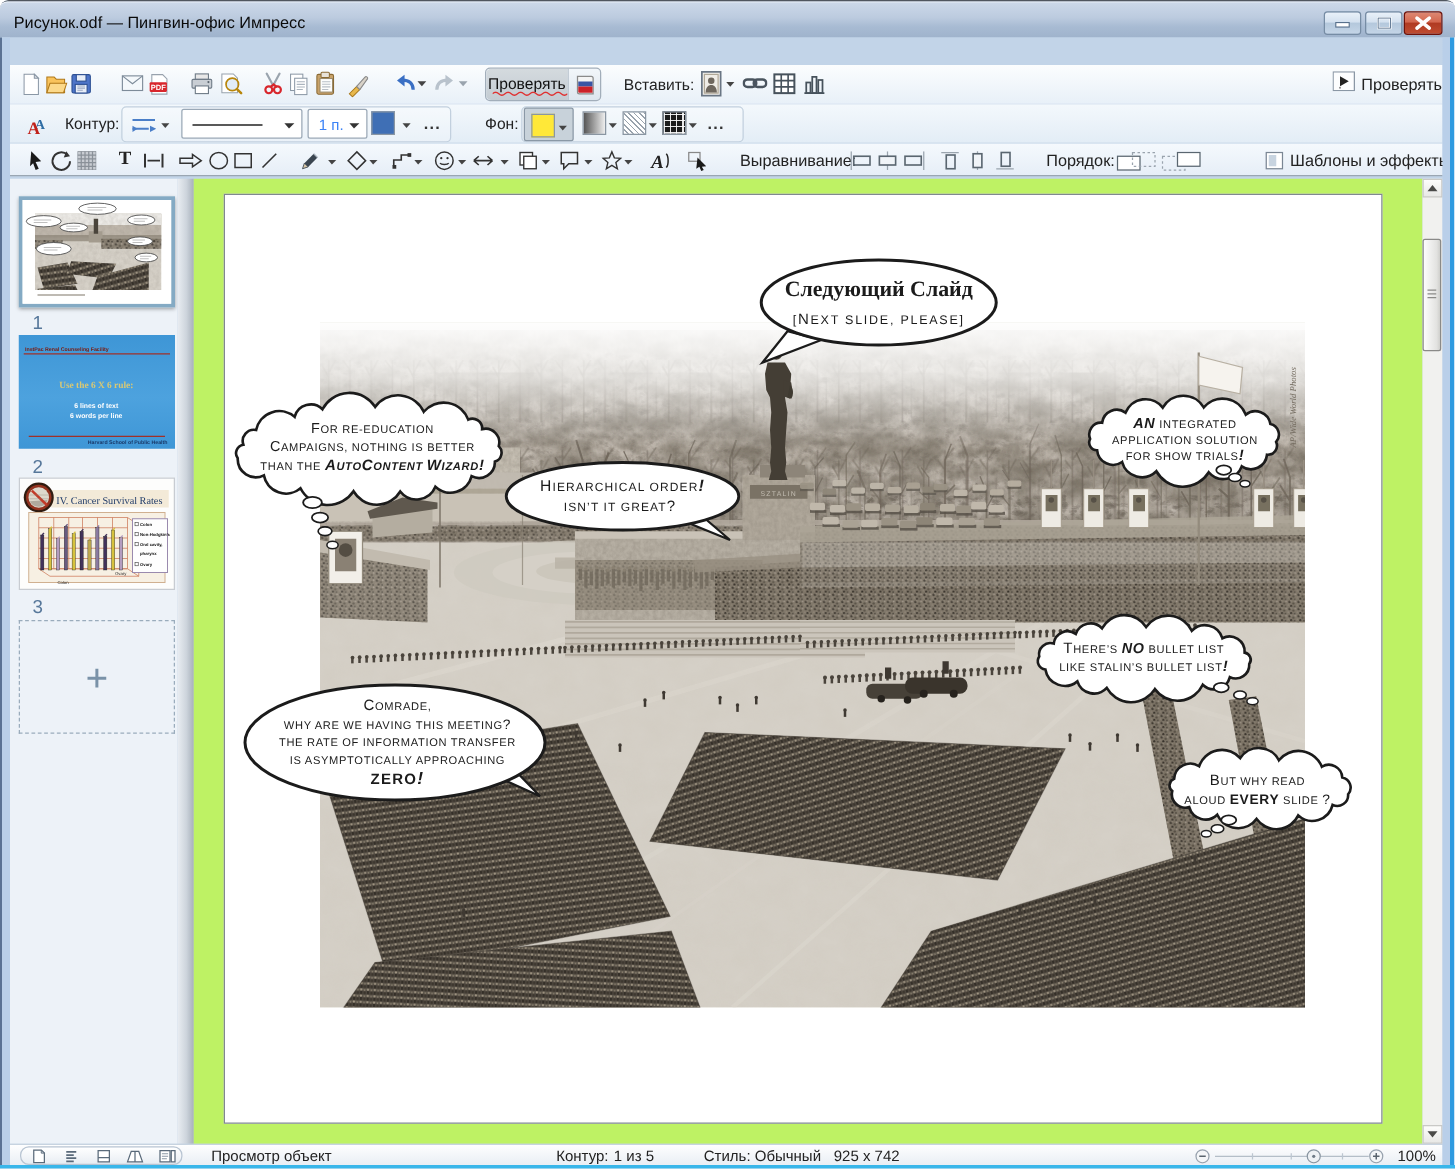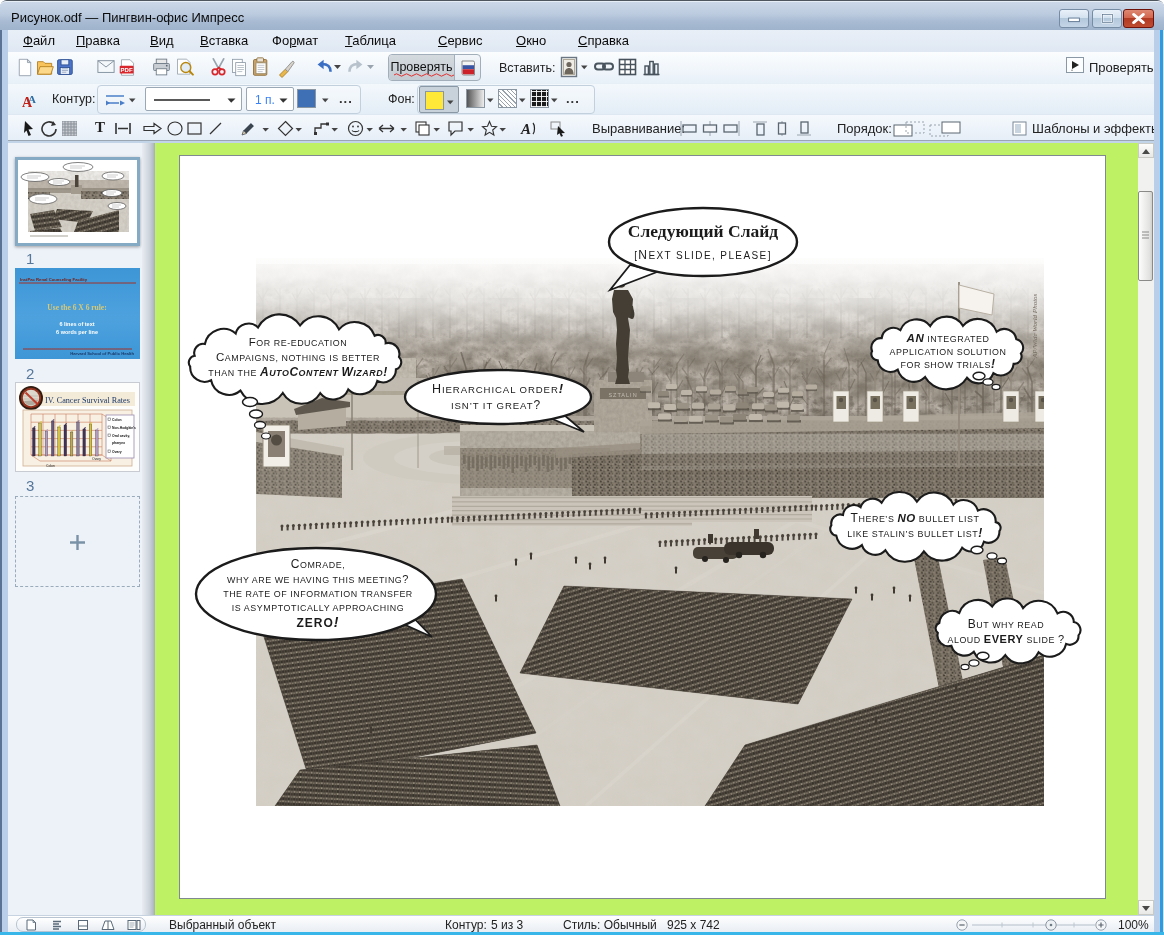--- a/index.html
+++ b/index.html
@@ -61,31 +61,20 @@
           <rect x="10" y="5" width="11" height="9" fill="none" stroke="#fff" stroke-width="2"></rect>
           <rect x="10" y="5" width="11" height="9" fill="none" stroke="#57708c" stroke-width="0.8"></rect>
         </svg>
       </div>
   <div class="winbtn" id="btncls">
         <svg class="g" viewBox="0 0 31 19">
           <path d="M10 5 L21 14 M21 5 L10 14" stroke="#fff" stroke-width="3.2" stroke-linecap="round"></path>
           <path d="M10 5 L21 14 M21 5 L10 14" stroke="#fdfdfd" stroke-width="2"></path>
         </svg>
       </div>
- </div>
- <div id="menubar">
-  <span style="left:15px"><u>Ф</u>айл</span>
-  <span style="left:68px"><u>П</u>равка</span>
-  <span style="left:142px"><u>В</u>ид</span>
-  <span style="left:192px"><u>В</u>ставка</span>
-  <span style="left:264px">Фо<u>р</u>мат</span>
-  <span style="left:337px"><u>Т</u>аблица</span>
-  <span style="left:430px"><u>С</u>ервис</span>
-  <span style="left:508px"><u>О</u>кно</span>
-  <span style="left:570px"><u>С</u>правка</span>
  </div>
  <div id="tb1">
   <svg class="ic" style="left:8px;top:5px" width="18" height="21" viewBox="0 0 22 24">
         <path d="M4 2h10l4 4v16H4z" fill="#fff" stroke="#8a97a5"></path>
         <path d="M14 2l4 4h-4z" fill="#d8dde2" stroke="#8a97a5"></path>
       </svg>
   <svg class="ic" style="left:27px;top:5px" width="20" height="21" viewBox="0 0 24 24">
         <path d="M3 5h7l2 2h8v13H3z" fill="#f9c35c" stroke="#b07818"></path>
         <path d="M3 20l3-9h16l-3 9z" fill="#fcd98a" stroke="#b07818"></path>
       </svg>
@@ -1304,23 +1293,23 @@
       </svg>
   <svg class="ic" style="left:93px;top:3px" width="14" height="12" viewBox="0 0 14 12">
         <path d="M1 10.5L4 2h6l3 8.5z" fill="#fff" stroke="#5a6a7a"></path>
         <path d="M7 2v8.5" stroke="#5a6a7a"></path>
       </svg>
   <svg class="ic" style="left:119px;top:3px" width="14" height="12" viewBox="0 0 14 12">
         <rect x="1" y="1.5" width="8" height="9" fill="#fff" stroke="#5a6a7a"></rect>
         <rect x="10" y="1.5" width="3" height="9" fill="#fff" stroke="#5a6a7a"></rect>
         <path d="M2.5 4h5M2.5 6h5M2.5 8h4" stroke="#8a97a5" stroke-width="0.8"></path>
       </svg>
-  <div style="position:absolute;left:161px;top:2px">Выбранный объект</div>
+  <div style="position:absolute;left:161px;top:2px">Просмотр объект</div>
   <div style="position:absolute;left:437px;top:2px">Контур:</div>
-  <div style="position:absolute;left:483px;top:2px">5 из 3</div>
+  <div style="position:absolute;left:483px;top:2px">1 из 5</div>
   <div style="position:absolute;left:555px;top:2px">Стиль: Обычный</div>
   <div style="position:absolute;left:659px;top:2px">925 x 742</div>
   <svg class="ic" style="left:948px;top:3px" width="160" height="12" viewBox="0 0 160 12">
         <circle cx="6" cy="6" r="5.2" fill="#f4f6f8" stroke="#98a2ae"></circle>
         <path d="M3.4 6h5.2" stroke="#5a646e" stroke-width="1.2"></path>
         <path d="M16 6h123" stroke="#b4bec8" stroke-width="1"></path>
         <path d="M46 3.5v5M77 3.5v5M118 3.5v5" stroke="#bcc6d0" stroke-width="1"></path>
         <circle cx="95" cy="6" r="5.2" fill="#eef1f4" stroke="#8a96a2"></circle>
         <circle cx="95" cy="6" r="1.3" fill="#6e7a86"></circle>
         <circle cx="145" cy="6" r="5.2" fill="#f4f6f8" stroke="#98a2ae"></circle>

